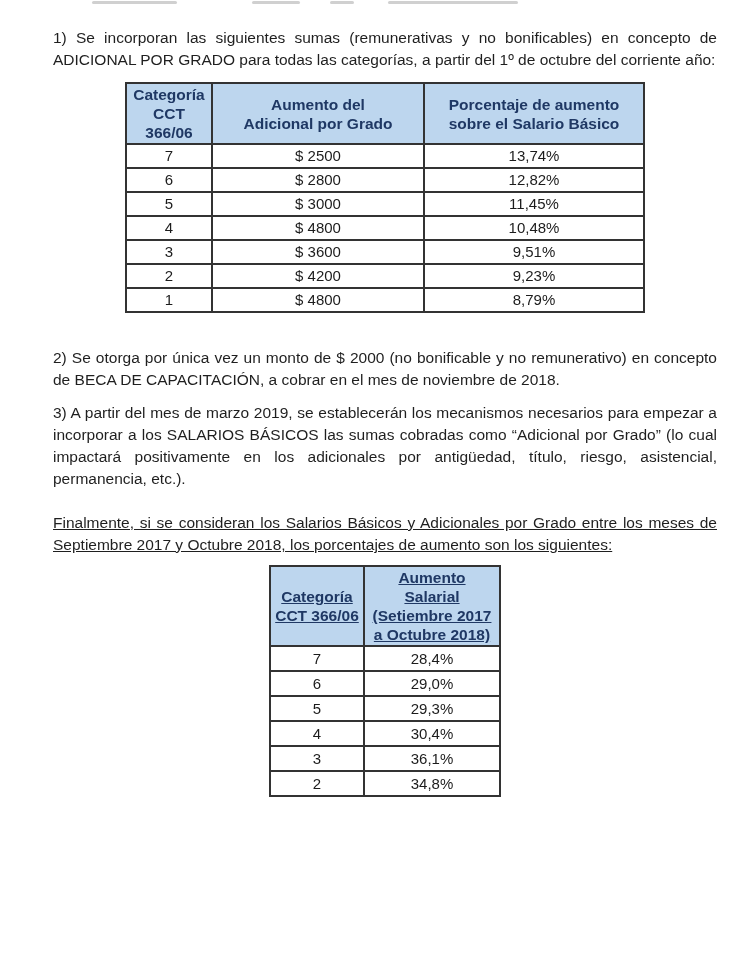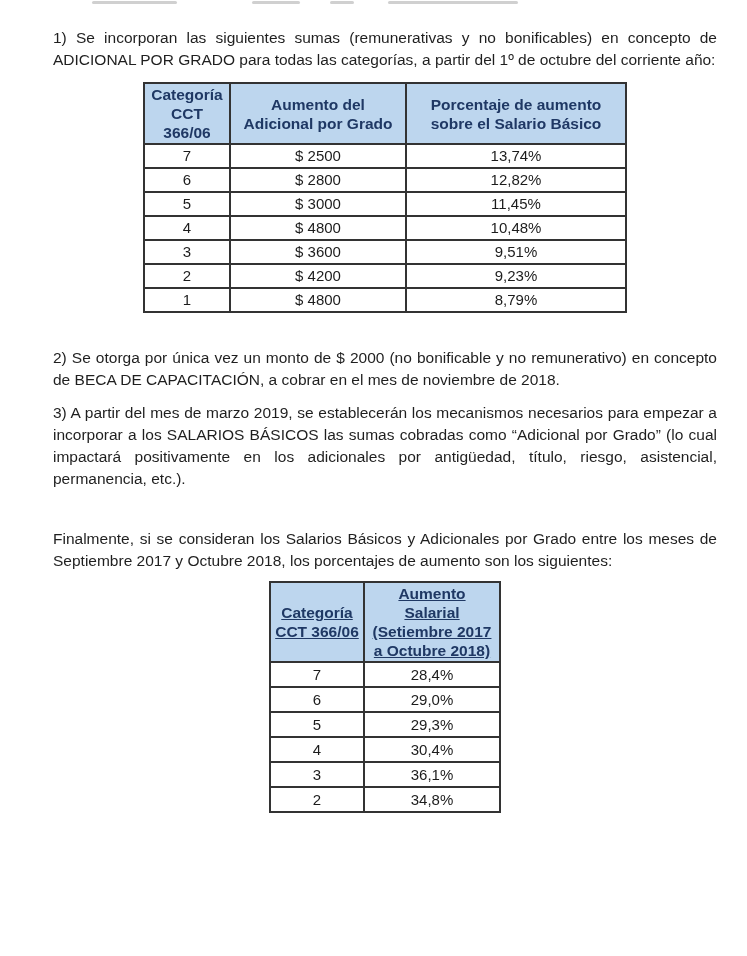--- a/index.html
+++ b/index.html
@@ -45,21 +45,21 @@
     text-decoration-thickness: 1.5px;
     text-underline-offset: 2.5px;
   }
 
   .mt-table1 { margin-top: 11px; }
   .mt-p2     { margin-top: 34px; }
   .mt-p3     { margin-top: 11px; }
   .mt-p4     { margin-top: 21px; }
   .mt-a      { margin-top: 17px; }
   .mt-b      { margin-top: 17px; }
-  .mt-p5     { margin-top: 38px; }
+  .mt-p5     { margin-top: 22px; text-decoration: underline; }
   .mt-table2 { margin-top: 9px; }
 
   table {
     border-collapse: collapse;
     margin: 0 auto;
     table-layout: fixed;
   }
   th, td {
     border: 2px solid var(--table-border, #333333);
     text-align: center;
@@ -76,21 +76,21 @@
     white-space: pre-line;
   }
   td {
     font-size: 15px;
     color: #1c1c1c;
     height: 20px;
     line-height: 20px;
     background: #ffffff;
   }
   .table1 th:nth-child(1), .table1 td:nth-child(1) { width: 86px; }
-  .table1 th:nth-child(2), .table1 td:nth-child(2) { width: 176px; }
+  .table1 th:nth-child(2), .table1 td:nth-child(2) { width: 212px; }
   .table1 th:nth-child(3), .table1 td:nth-child(3) { width: 220px; }
   .table1 th { height: 46px; }
 
   .table2 th:nth-child(1), .table2 td:nth-child(1) { width: 94px; }
   .table2 th:nth-child(2), .table2 td:nth-child(2) { width: 136px; }
   .table2 th { height: 73px; text-decoration: underline; }
   .table2 td { height: 21px; line-height: 21px; }
 </style>
 </head>
 <body>

